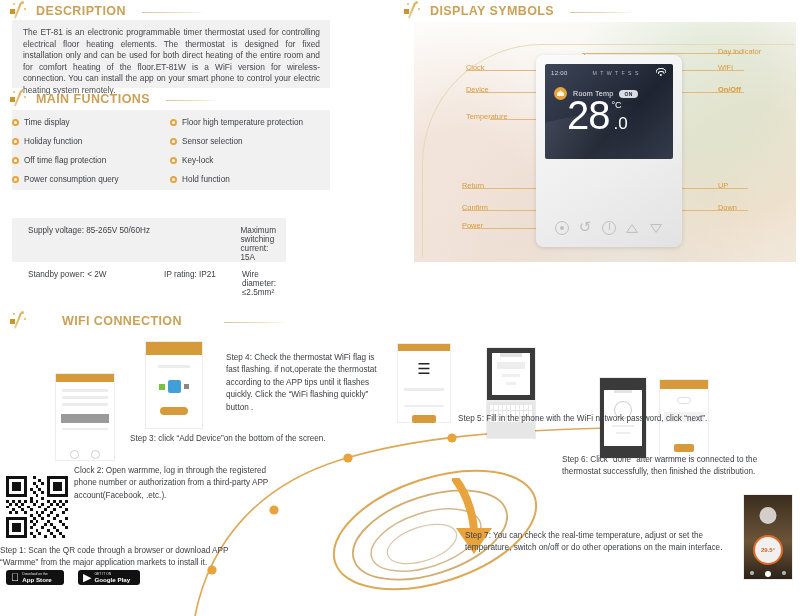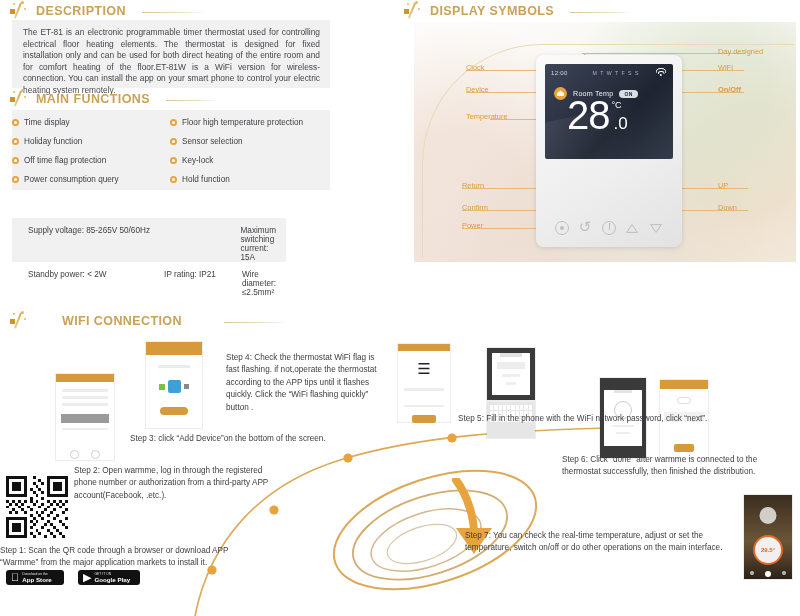--- a/index.html
+++ b/index.html
@@ -338,21 +338,21 @@
     <div class="cline v" style="left:196px; top:188px; height:20px; width:1px;"></div>
     <div class="cline v" style="left:200px; top:150px; height:17px; width:1px;"></div>
 
     <div class="cl" style="left:52px; top:41px;">Clock</div>
     <div class="cl" style="left:52px; top:63px;">Device</div>
     <div class="cl" style="left:52px; top:90px;">Temperature</div>
     <div class="cl" style="left:48px; top:159px;">Return</div>
     <div class="cl" style="left:48px; top:181px;">Confirm</div>
     <div class="cl" style="left:48px; top:199px;">Power</div>
 
-    <div class="cl" style="left:304px; top:25px;">Day designed</div>
+    <div class="cl" style="left:304px; top:25px;">Day indicator</div>
     <div class="cl" style="left:304px; top:41px;">WiFi</div>
     <div class="cl" style="left:304px; top:63px;font-weight:bold;">On/Off</div>
     <div class="cl" style="left:304px; top:159px;">UP</div>
     <div class="cl" style="left:304px; top:181px;">Down</div>
 
     <div class="thermo">
       <div class="screen">
         <div class="scr-top">
           <span class="scr-clock">12:00</span>
           <span class="scr-days">M T W T F S S</span>
@@ -630,21 +630,21 @@
           <rect x="13" y="20" width="1" height="1"></rect>
         <rect x="16" y="20" width="1" height="1"></rect>
           <rect x="19" y="20" width="1" height="1"></rect>
       </g>
     </svg>
 
     <div class="step-txt" style="left:226px; top:22px; width:160px;">Step 4: Check the thermostat WiFi flag is fast flashing. if not,operate the thermostat according to the APP tips until it flashes quickly. Click the “WiFi flashing quickly” button .</div>
 
     <div class="step-txt" style="left:130px; top:103px; width:250px;">Step 3: click “Add Device”on the bottom of the screen.</div>
 
-    <div class="step-txt" style="left:74px; top:135px; width:200px;">Step 2: Open warmme, log in through the registered phone number or authorization from a third-party APP account(Facebook, .etc.).</div>
+    <div class="step-txt" style="left:74px; top:135px; width:200px;">Clock 2: Open warmme, log in through the registered phone number or authorization from a third-party APP account(Facebook, .etc.).</div>
 
     <div class="step-txt" style="left:0px; top:215px; width:230px;">Step 1: Scan the QR code through a browser or download APP “Warmme” from the major application markets to install it.</div>
 
     <div class="step-txt" style="left:458px; top:83px; width:300px;">Step 5: Fill in the phone with the WiFi network password, click “next”.</div>
 
     <div class="step-txt" style="left:562px; top:124px; width:200px;">Step 6: Click “done” after warmme is connected to the thermostat successfully, then finished the distribution.</div>
 
     <div class="step-txt" style="left:465px; top:200px; width:275px;">Step 7: You can check the real-time temperature, adjust or set the temperature, switch on/off or do other operations on the main interface.</div>
 
     <div class="badge" style="left:6px; top:240px; width:58px; height:15px;">

